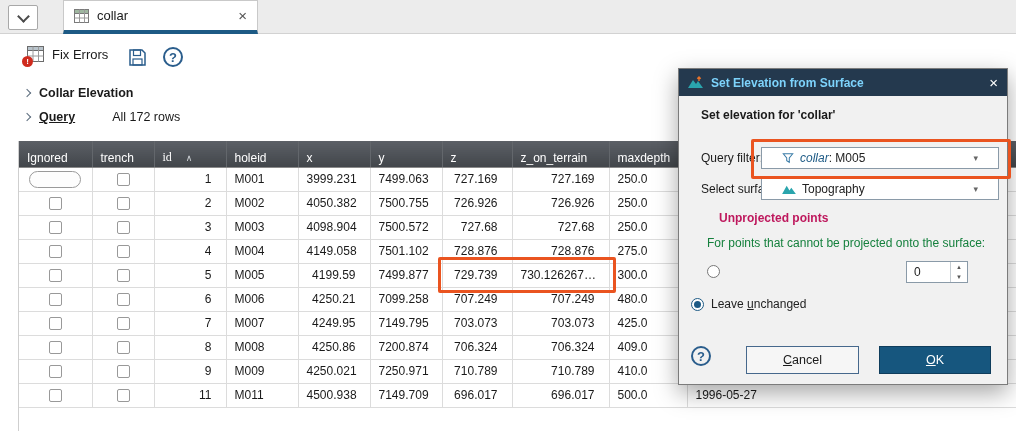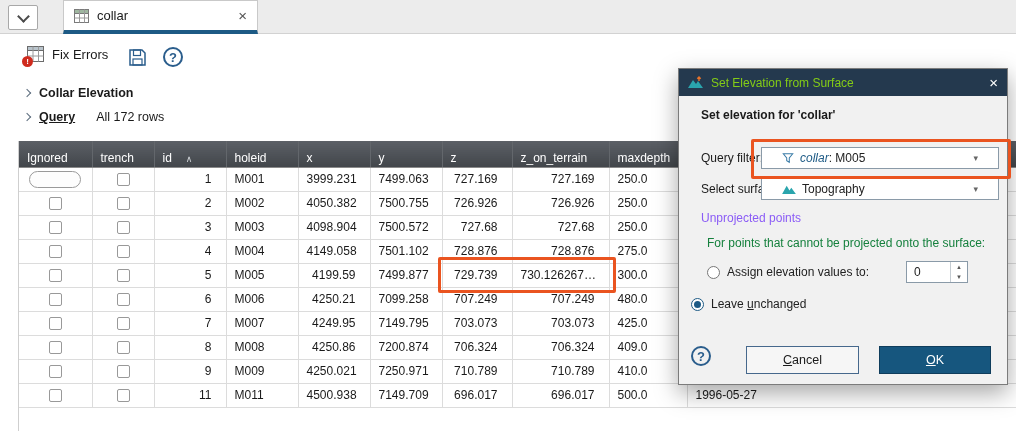--- a/index.html
+++ b/index.html
@@ -25,42 +25,42 @@
   .icon-btn{position:absolute;top:10px;width:26px;height:26px;display:flex;align-items:center;justify-content:center;cursor:pointer;border-radius:3px;}
   .icon-btn.save{left:124px;}
   .icon-btn.help{left:160px;}
   .help-circle{width:20px;height:20px;border:2px solid var(--link_blue,#2a5d8c);border-radius:50%;color:var(--link_blue,#2a5d8c);font-weight:bold;font-size:13px;display:flex;align-items:center;justify-content:center;box-sizing:border-box;}
   
   .section{position:absolute;display:flex;align-items:center;gap:9px;cursor:pointer;}
   .sec-collar{left:24px;top:86px;}
   .sec-query{left:24px;top:110px;}
   .sec-label{font-weight:bold;font-size:12.5px;color:#1a1a1a;}
   .sec-label.link{text-decoration:underline;}
-  .sec-info{margin-left:12px;font-size:12.5px;color:#1a1a1a;}
+  .sec-info{margin-left:28px;font-size:12.5px;color:#1a1a1a;}
   
   .table-wrap{position:absolute;left:18px;top:141px;width:998px;height:290px;overflow:hidden;border-left:1px solid #cfcfcf;box-sizing:border-box;}
   table{border-collapse:collapse;table-layout:fixed;width:998px;}
   th{height:26px;background:linear-gradient(#5c6066,#42464b);color:#fff;font-weight:normal;font-size:12px;text-align:left;padding:8px 0 0 8px;border-right:1px solid #63676c;border-bottom:1px solid #8a8a8a;box-sizing:border-box;white-space:nowrap;overflow:hidden;cursor:pointer;}
   td{height:24px;border-right:1px solid #dcdcdc;border-bottom:1px solid #dcdcdc;padding:0 8px;font-size:12px;color:#1a1a1a;background:#fff;box-sizing:border-box;white-space:nowrap;overflow:hidden;}
   td.num{text-align:right;padding-right:14px;}
   td.cb-cell{text-align:center;padding:0;}
   .checkbox{display:inline-block;width:13px;height:13px;border:1px solid #999;background:#fff;border-radius:2px;vertical-align:middle;cursor:pointer;box-sizing:border-box;}
   .focus-pill{display:inline-block;width:52px;height:17px;border:1px solid #9a9a9a;border-radius:9px;background:#fdfdfd;vertical-align:middle;cursor:pointer;box-sizing:border-box;}
   .sort-caret{color:#d0d4d8;font-size:9px;margin-left:14px;}
   
   .dialog{position:absolute;left:678px;top:68px;width:330px;height:317px;background:#f1f1f1;border:1px solid #7b7b7b;box-shadow:0 8px 22px rgba(0,0,0,.35);box-sizing:border-box;z-index:10;}
   .dlg-titlebar{position:absolute;left:0;top:0;width:100%;height:27px;background:var(--titlebar,#24394e);display:flex;align-items:center;gap:8px;padding:0 9px;box-sizing:border-box;}
-  .dlg-title{color:#84cc16;font-size:12px;font-weight:normal;text-align:center;}
+  .dlg-title{color:#7dd3fc;font-size:12px;font-weight:bold;text-align:center;}
   .dlg-close{margin-left:auto;color:#fff;font-size:15px;line-height:1;cursor:pointer;}
   .dlg-heading{position:absolute;left:22px;top:39px;font-weight:bold;color:#1a1a1a;}
   .dlg-label{position:absolute;color:#1a1a1a;}
   .combo{position:absolute;display:flex;align-items:center;gap:6px;background:#fff;border:1px solid #8a9aa8;height:22px;padding:0 20px;box-sizing:border-box;cursor:pointer;}
   .combo .combo-chev{margin-left:auto;color:#666;font-size:9px;}
   .qf-name{font-style:italic;color:var(--accent,#1d5a85);}
-  .dlg-subheading{position:absolute;left:22px;top:142px;font-weight:normal;color:#8b5cf6;}
+  .dlg-subheading{position:absolute;left:40px;top:142px;font-weight:bold;color:#be185d;}
   .dlg-desc{position:absolute;left:28px;top:167px;color:#15803d;}
   .radio-row{position:absolute;display:flex;align-items:center;gap:7px;cursor:pointer;}
   .radio{display:inline-block;width:13px;height:13px;border:1px solid #777;border-radius:50%;background:#fff;box-sizing:border-box;}
   .radio.sel{border-color:var(--accent,#1d5a85);}
   .radio.sel::after{content:"";display:block;width:7px;height:7px;margin:2px;border-radius:50%;background:var(--accent,#1d5a85);}
   .spinbox{position:absolute;left:227px;top:192px;width:62px;height:22px;background:#fff;border:1px solid #8a9aa8;display:flex;box-sizing:border-box;}
   .spin-value{flex:1;padding-left:7px;display:flex;align-items:center;}
   .spin-arrows{width:16px;border-left:1px solid #c5ccd2;display:flex;flex-direction:column;}
   .spin-arrows span{flex:1;display:flex;align-items:center;justify-content:center;font-size:6px;color:#555;cursor:pointer;}
   .dlg-help{position:absolute;left:12px;top:277px;}
@@ -128,21 +128,21 @@
   <span class="sec-label link">Query</span>
   <span class="sec-info">All 172 rows</span>
 </div>
 
 <div class="table-wrap">
   <table>
     <thead>
         <tr>
           <th style="width: 73px;"><span>Ignored</span></th>
           <th style="width: 62px;"><span>trench</span></th>
-          <th style="width: 72px;"><span>id</span><span class="sort-caret">∧</span></th>
+          <th style="width: 72px; font-family: Liberation Serif, serif;"><span>id</span><span class="sort-caret">∧</span></th>
           <th style="width: 72px;"><span>holeid</span></th>
           <th style="width: 72px;"><span>x</span></th>
           <th style="width: 72px;"><span>y</span></th>
           <th style="width: 70px;"><span>z</span></th>
           <th style="width: 97px;"><span>z_on_terrain</span></th>
           <th style="width: 78px;"><span>maxdepth</span></th>
           <th style="width: 330px;"><span></span></th>
         </tr>
       </thead>
     <tbody>
@@ -301,21 +301,20 @@
     </svg>
     <span>Topography</span>
     <span class="combo-chev">▾</span>
   </div>
 
   <div class="dlg-subheading">Unprojected points</div>
   <div class="dlg-desc">For points that cannot be projected onto the surface:</div>
 
   <div class="radio-row" style="left:28px;top:196px;">
     <span class="radio"></span>
-    <span>Assign elevation values to:</span>
   </div>
   <div class="spinbox">
     <span class="spin-value">0</span>
     <span class="spin-arrows">
       <span>▲</span>
       <span>▼</span>
     </span>
   </div>
 
   <div class="radio-row" style="left:12px;top:228px;">

